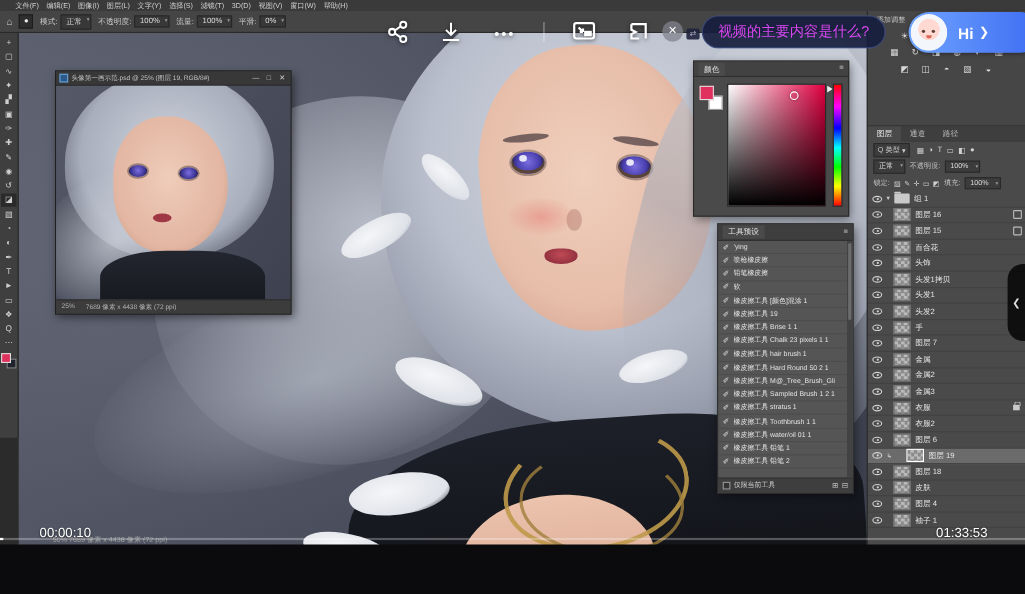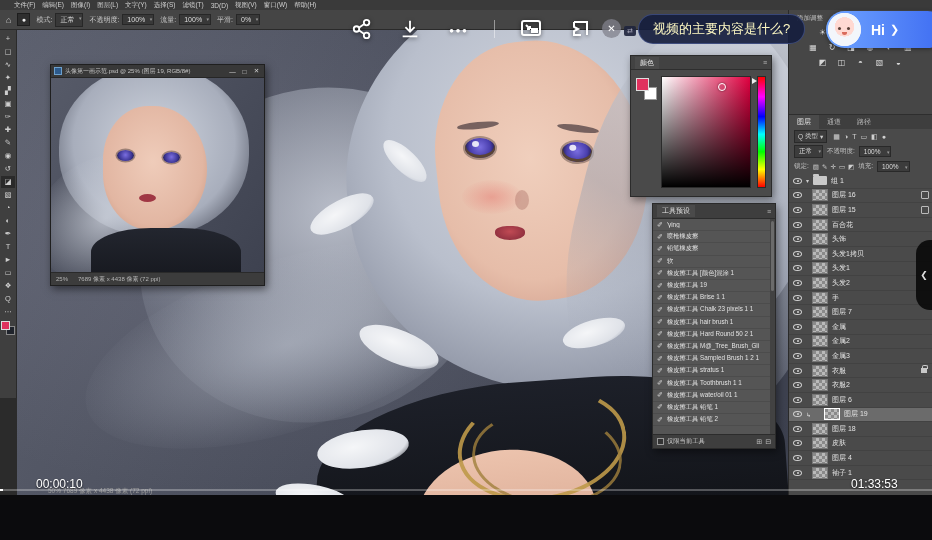--- a/index.html
+++ b/index.html
@@ -145,21 +145,21 @@
 
   
   .vp-title{position:absolute;left:36px;top:20px;font-size:15px;font-weight:bold;color:#fff;text-shadow:0 1px 3px rgba(0,0,0,.7);z-index:10;}
   .top-icons{position:absolute;left:350px;top:14px;height:30px;display:flex;align-items:center;gap:24px;z-index:10;}
   .tico{width:24px;height:24px;display:flex;align-items:center;justify-content:center;}
   .tico svg{filter:drop-shadow(0 1px 2px rgba(0,0,0,.6));}
   .tdivider{width:1px;height:18px;background:rgba(255,255,255,.45);}
   .chat-close{position:absolute;left:602px;top:19px;width:19px;height:19px;border-radius:50%;background:rgba(130,130,140,.75);color:#fff;font-size:10px;display:flex;align-items:center;justify-content:center;z-index:10;}
   .chat-mini{position:absolute;left:624px;top:26px;width:12px;height:10px;background:rgba(30,35,60,.9);border-radius:2px;color:#aab;font-size:7px;display:flex;align-items:center;justify-content:center;z-index:10;}
   .chat-bubble{position:absolute;left:638px;top:14px;height:30px;border-radius:15px;background:rgba(22,30,62,.92);border:1px solid rgba(90,110,180,.5);display:flex;align-items:center;padding:0 14px;z-index:10;}
-  .chat-bubble span{font-size:13px;color:#fef9c3;white-space:nowrap;}
+  .chat-bubble span{font-size:13px;color:#d946ef;white-space:nowrap;}
   .assistant{position:absolute;left:826px;top:11px;width:120px;height:37px;border-radius:19px;background:linear-gradient(90deg,#6fa4ff,#3e6cf2);display:flex;align-items:center;padding-left:2px;z-index:10;box-shadow:0 1px 4px rgba(0,0,0,.4);}
   .avatar{width:33px;height:33px;border-radius:50%;background:#fff;position:relative;flex:none;overflow:hidden;}
   .avatar .hood{position:absolute;inset:0;background:radial-gradient(circle at 50% 42%,#ffd9d2 0 38%,#f3f6fb 39% 100%);}
   .avatar .eyes{position:absolute;left:10px;top:14px;width:3px;height:3px;border-radius:50%;background:#5a4038;box-shadow:9px 0 0 #5a4038;}
   .avatar .mouth{position:absolute;left:14px;top:19px;width:5px;height:3px;border-radius:0 0 5px 5px;background:#d96a5a;}
   .assistant .hi{margin-left:10px;font-size:14px;color:#fff;font-weight:bold;}
   .assistant .arrow{margin-left:5px;font-size:11px;color:#fff;}
   .drawer-tab{position:absolute;left:916px;top:240px;width:16px;height:70px;background:rgba(5,5,5,.85);border-radius:14px 0 0 14px;display:flex;align-items:center;justify-content:center;color:#ddd;font-size:9px;z-index:10;}
 
   .time-cur{position:absolute;left:36px;top:477px;font-size:12px;color:#fff;z-index:11;text-shadow:0 1px 2px rgba(0,0,0,.8);}

